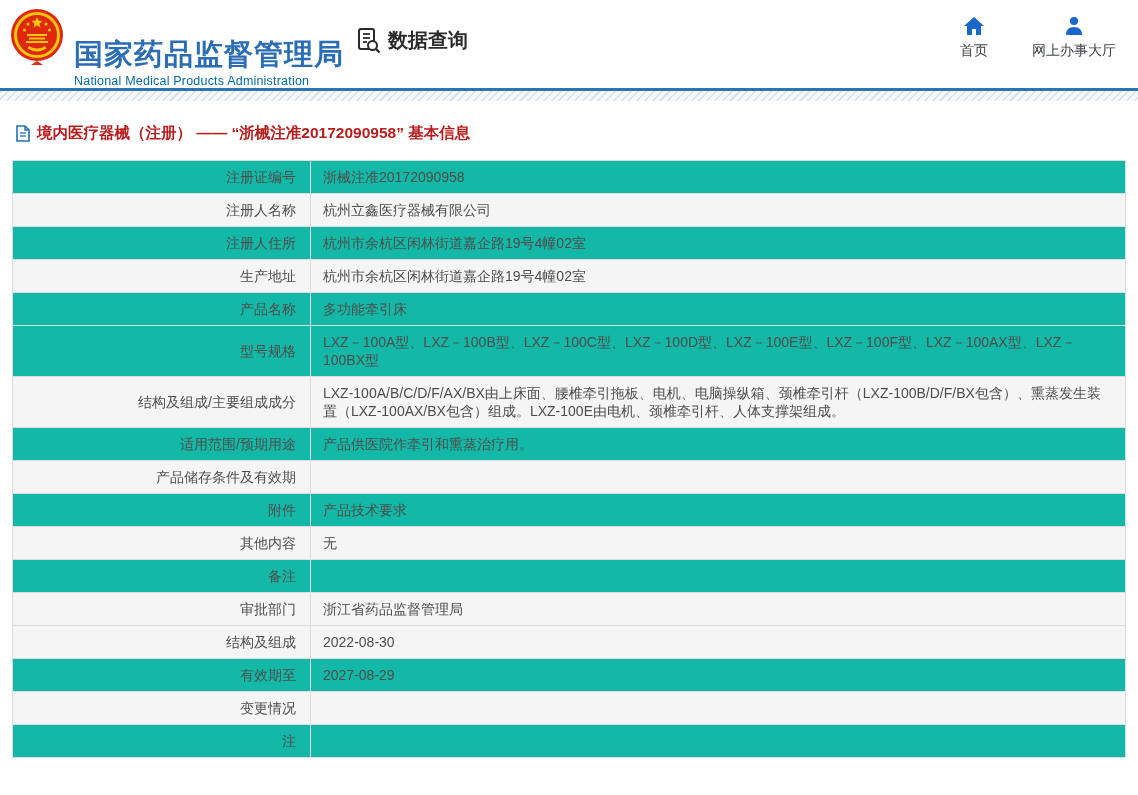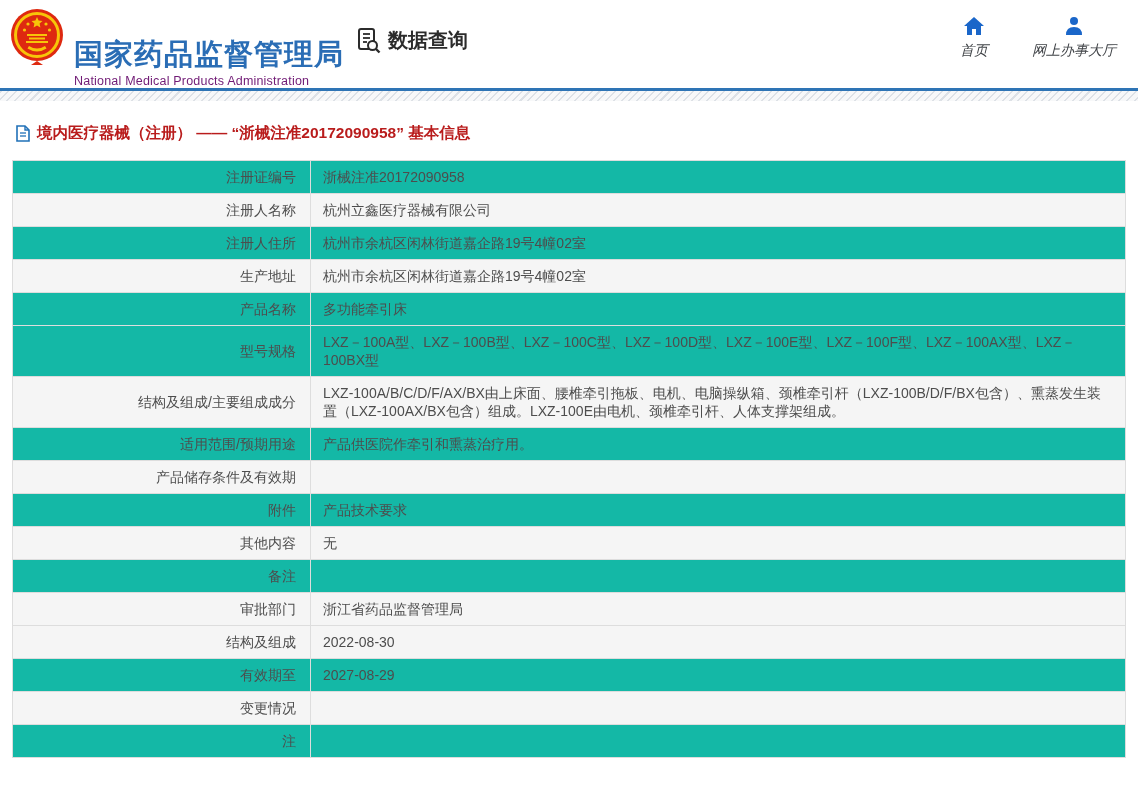--- a/index.html
+++ b/index.html
@@ -4,24 +4,24 @@
 <style>
   * { margin:0; padding:0; box-sizing:border-box; }
   html,body { width:1138px; height:795px; background:#fff; overflow:hidden;
     font-family:"Liberation Sans","DejaVu Sans",sans-serif; }
 
   
   .header { position:relative; height:88px; background:#fff; }
   .logo { position:absolute; left:8px; top:8px; width:58px; height:58px; cursor:pointer; }
   .org { position:absolute; left:74px; top:13px;margin-top:24px; }
   .org-zh { font-size:29px; font-weight:bold; color:#2a6db5; letter-spacing:1px; line-height:34px; }
-  .org-en { font-size:12.5px; color:#701a75; margin-top:3px; letter-spacing:.2px; }
+  .org-en { font-size:12.5px; color:#0369a1; margin-top:3px; letter-spacing:.2px; }
   .dq { position:absolute; left:355px; top:27px; display:flex; align-items:center; gap:6px; cursor:pointer; }
   .dq-label { font-size:20px; color:#2b2b2b; font-weight:bold; }
-  .top-nav { position:absolute; right:22px; top:16px; display:flex; gap:44px;font-style:italic; }
+  .top-nav { position:absolute; right:22px; top:16px; display:flex; gap:44px; }
   .nav-item { display:flex; flex-direction:column; align-items:center; gap:6px; cursor:pointer; }
   .nav-item .lbl { font-size:14px; color:#3f4246; }
 
   
   .blue-line { height:3px; background:#2e74b5; }
   .hatch { height:10px;
     background:repeating-linear-gradient(135deg,#dde1e6 0px,#dde1e6 1.5px,#f7f8f9 1.5px,#f7f8f9 5.5px); }
 
   
   .page-title-row { display:flex; align-items:center; gap:7px; margin:22px 0 0 16px; }

